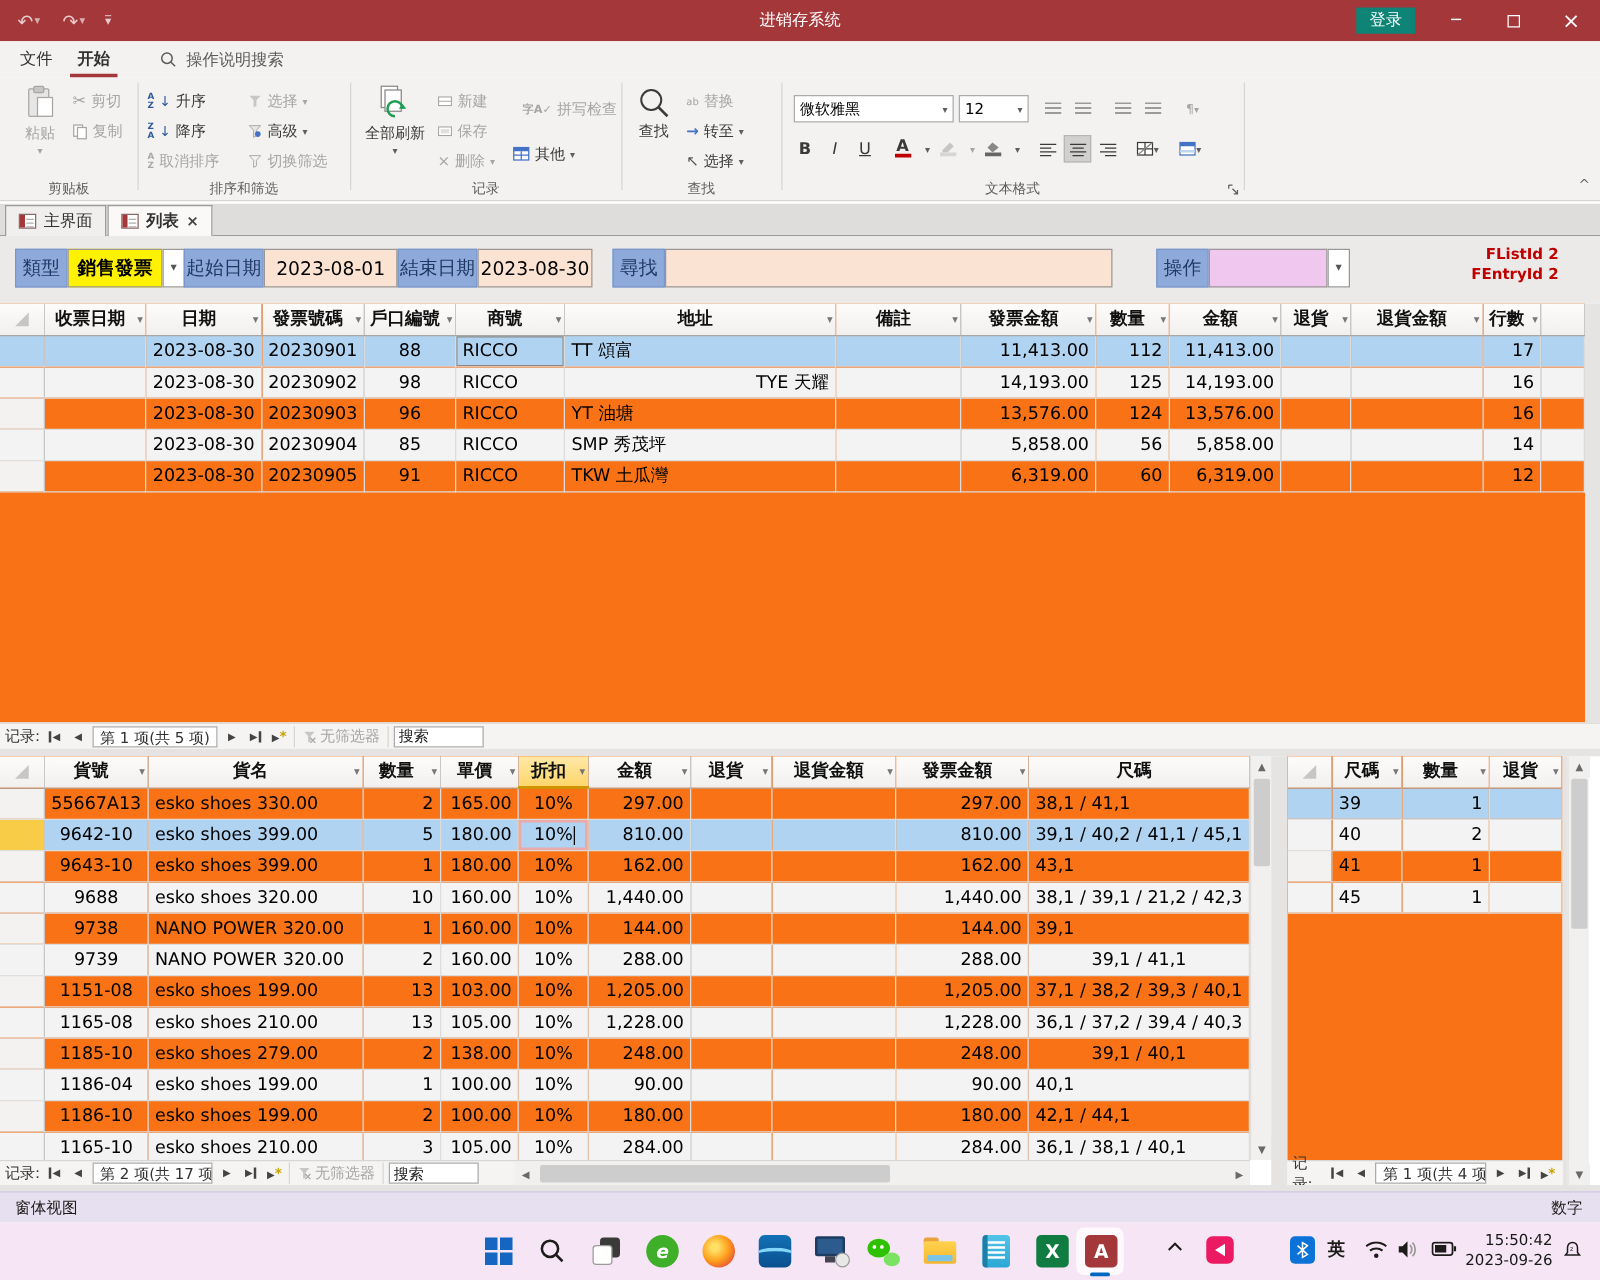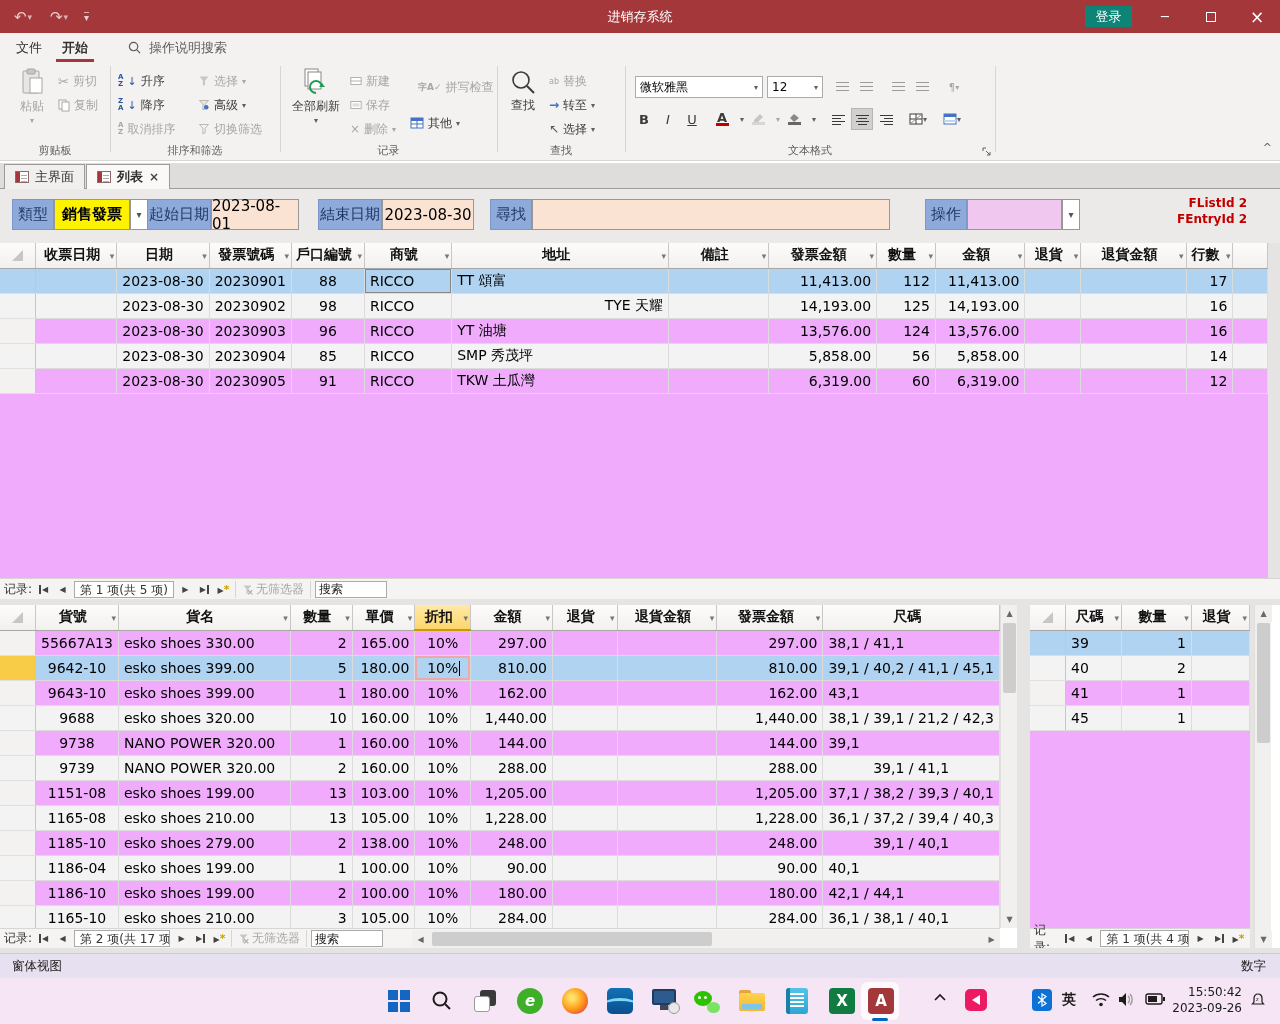--- a/index.html
+++ b/index.html
@@ -55,21 +55,21 @@
   .formico::before{content:"";position:absolute;left:0;top:0;bottom:0;width:4px;background:var(--red)}
   .formico::after{content:"";position:absolute;left:5px;right:1px;top:3px;height:1px;background:#B0AEAC;box-shadow:0 3px 0 #B0AEAC,0 6px 0 #B0AEAC}
   .tclose{font-size:12px;color:#444}
   
   #filterbar{position:absolute;left:0;top:189px;width:1280px;height:54px;background:var(--formbg)}
   .fl{position:absolute;top:10px;height:31px;background:var(--lbl);color:#203864;display:flex;align-items:center;justify-content:center;font-size:15px;border:1px solid #7B96C9}
   .fv{position:absolute;top:10px;height:31px;display:flex;align-items:center;font-size:15px;border:1px solid #9a9896}
   .combo-arrow{position:absolute;top:10px;height:31px;width:18px;background:#fff;border:1px solid #9a9896;display:flex;align-items:center;justify-content:center;color:#555;font-size:10px}
   .redid{position:absolute;right:33px;color:var(--redtxt);font-size:12px;font-weight:bold;text-align:right}
   
-  .sheetwrap{position:absolute;background:#f0abfc;overflow:hidden}
+  .sheetwrap{position:absolute;background:#f97316;overflow:hidden}
   table.grid{border-collapse:collapse;table-layout:fixed}
   table.grid th{height:25px;background:linear-gradient(#FDFCFB,#F2F0EF);border-right:1px solid #C9C7C5;border-bottom:1px solid #A9A7A5;font-size:14px;font-weight:600;color:#111;position:relative;padding:0 12px 0 4px;white-space:nowrap;overflow:hidden}
   table.grid th.hl{background:linear-gradient(#FFE9A8,#FCD66B);border-bottom:2px solid #C79A00}
   table.grid th .fa{position:absolute;right:2px;top:8px;font-size:9px;color:#777}
   table.grid td{height:25px;border-right:1px solid var(--grid);border-bottom:1px solid var(--grid);padding:0 5px;font-size:14px;white-space:nowrap;overflow:hidden}
   table.grid td.rowsel{background:#F3F2F1;border-right:1px solid #C8C6C4;border-bottom:1px solid #E1DFDD}
   table.grid tr.alt td{background:var(--alt)}
   table.grid tr.sel td{background:var(--sel)}
   table.grid tr.sel td.rowsel{background:var(--sel)}
   table.grid tr.sel td.accent{background:#F8CC46}
@@ -423,21 +423,21 @@
   </div>
 
   <div id="filterbar">
     <div class="fl" style="left:12px;width:42px">類型</div>
     <div class="fv" style="left:54px;width:76px;background:var(--yel);font-weight:bold;justify-content:center">銷售發票</div>
     <div class="combo-arrow" style="left:130px">
         <span>▾</span>
       </div>
 
     <div class="fl" style="left:147px;width:64px">起始日期</div>
-    <div class="fv" style="left:211px;width:88px;background:var(--peach);justify-content:center">2023-08-01</div>
+    <div class="fv" style="left:211px;width:107px;background:var(--peach);justify-content:center">2023-08-01</div>
 
     <div class="fl" style="left:318px;width:64px">結束日期</div>
     <div class="fv" style="left:382px;width:92px;background:var(--peach);justify-content:center">2023-08-30</div>
 
     <div class="fl" style="left:490px;width:42px">尋找</div>
     <div class="fv" style="left:532px;width:358px;background:var(--peach)"></div>
 
     <div class="fl" style="left:925px;width:42px">操作</div>
     <div class="fv" style="left:967px;width:95px;background:var(--pink)"></div>
     <div class="combo-arrow" style="left:1062px">

